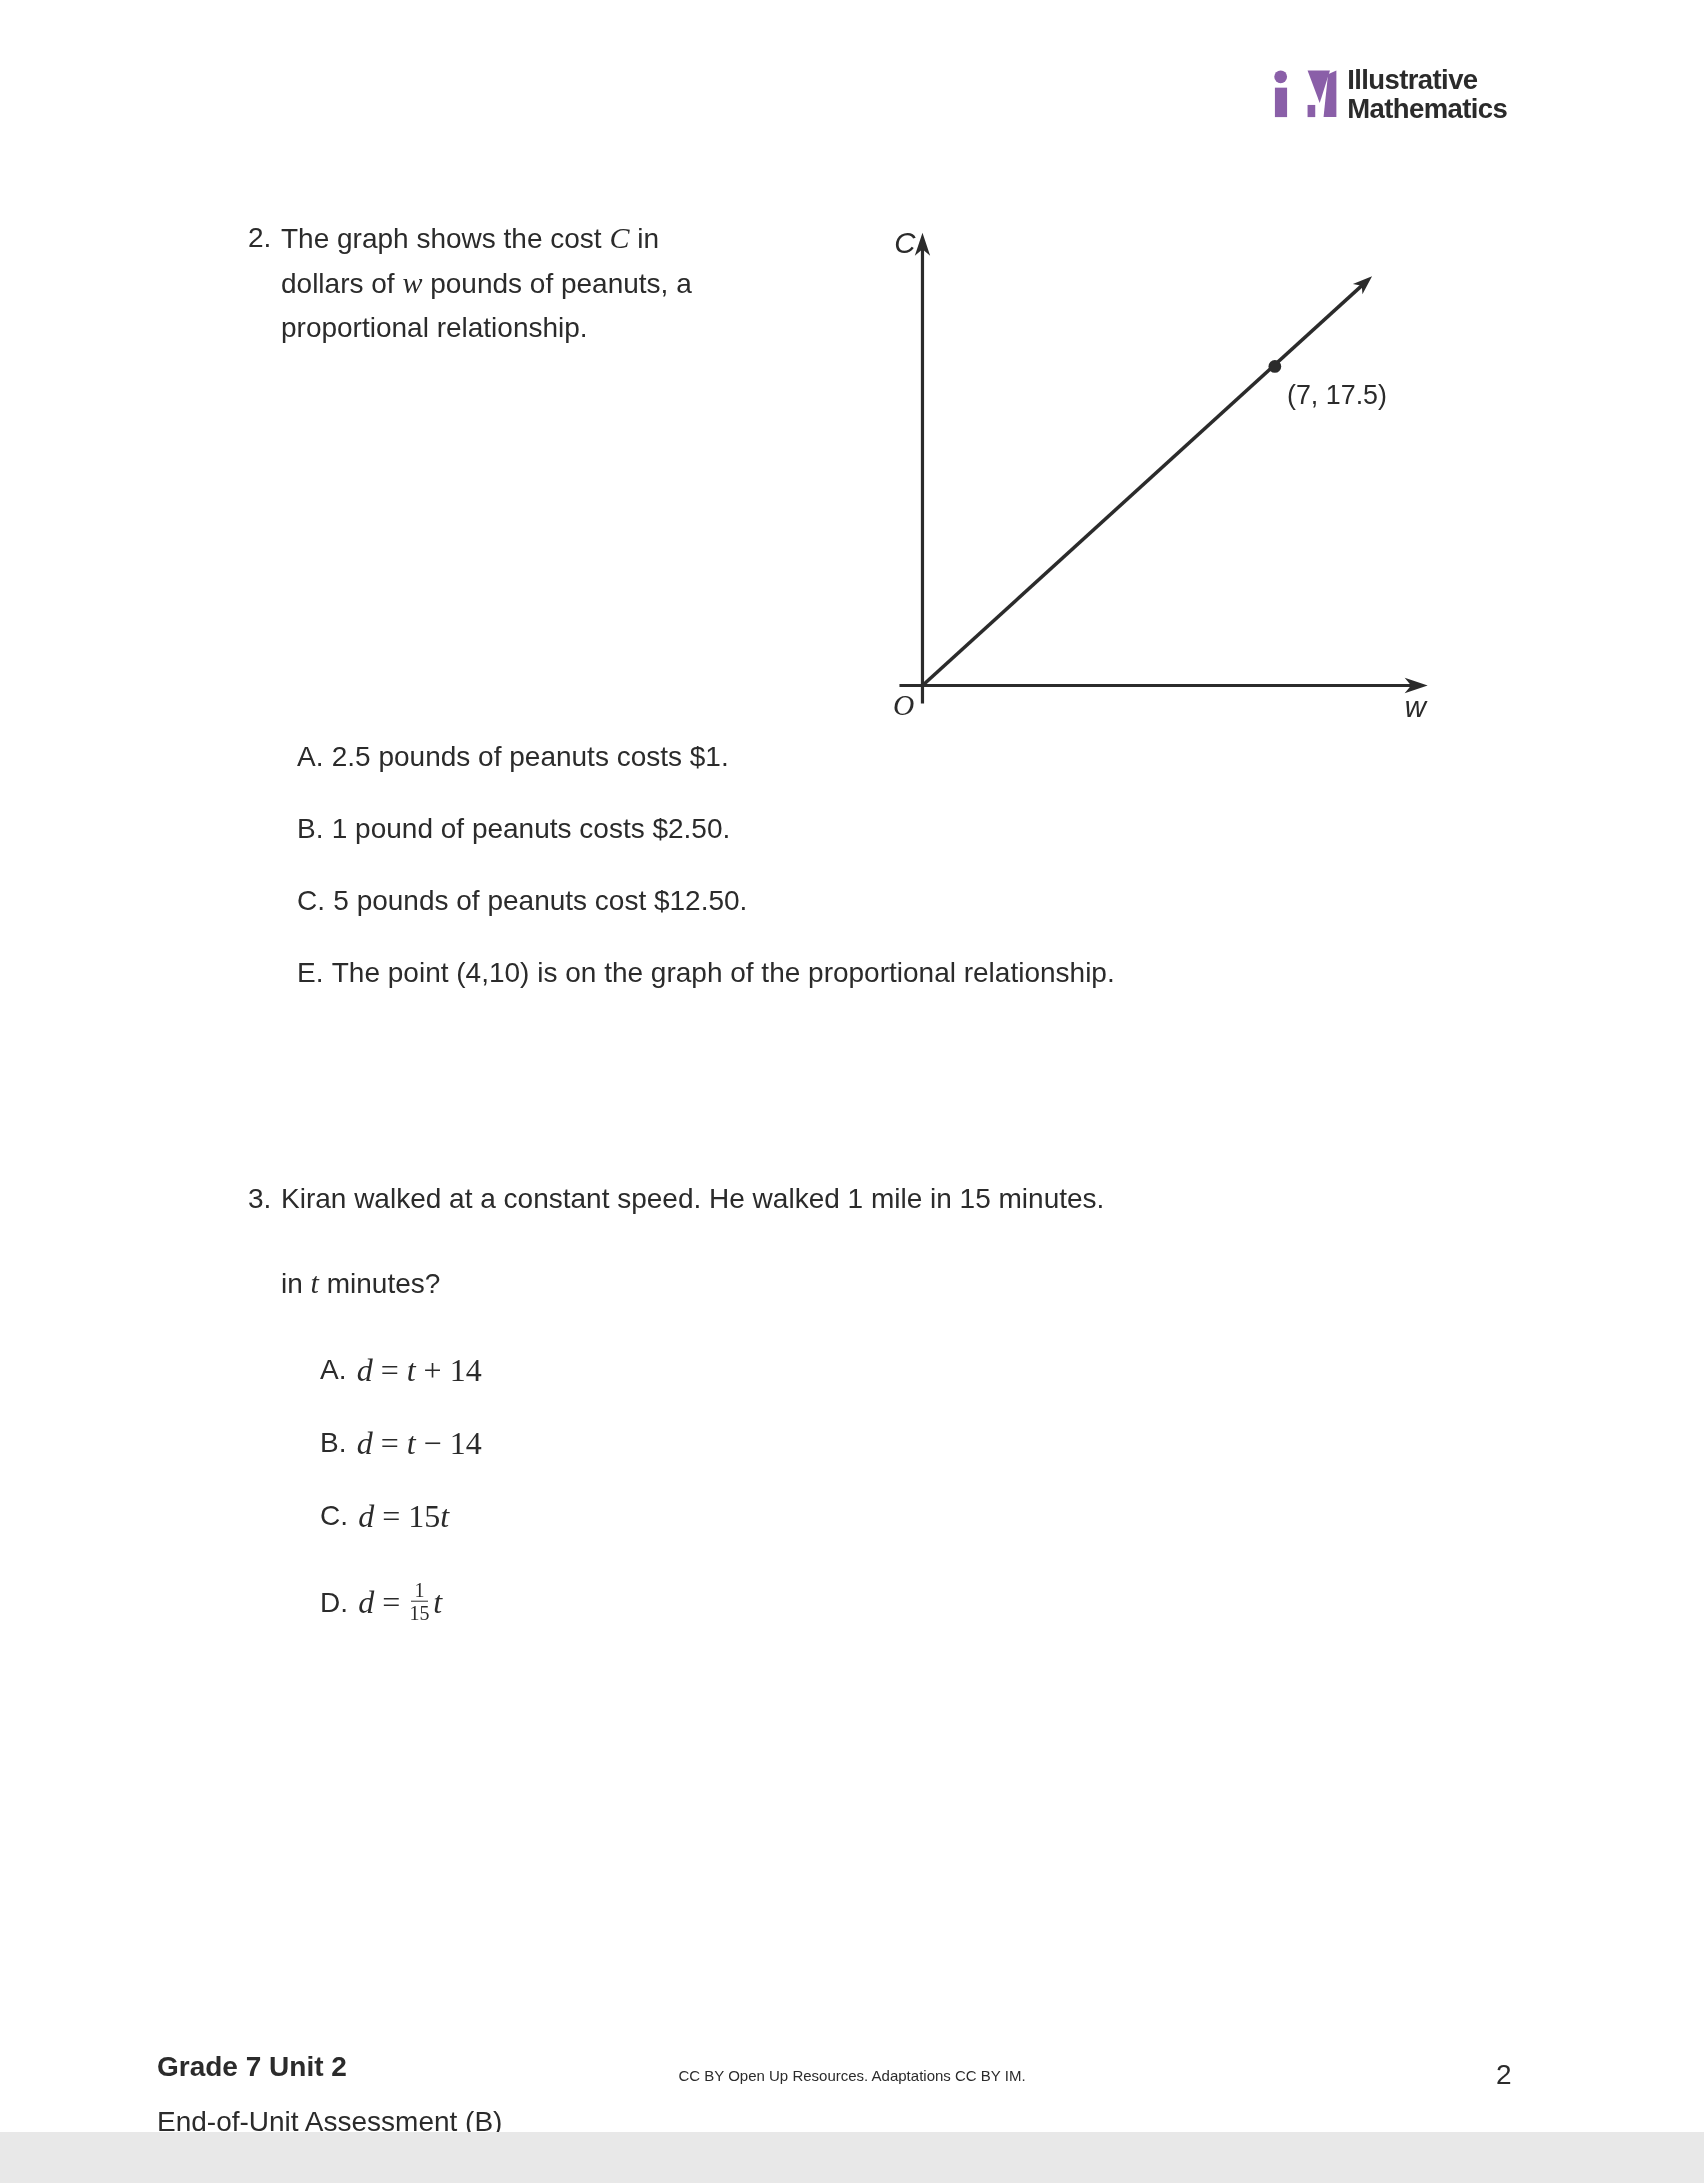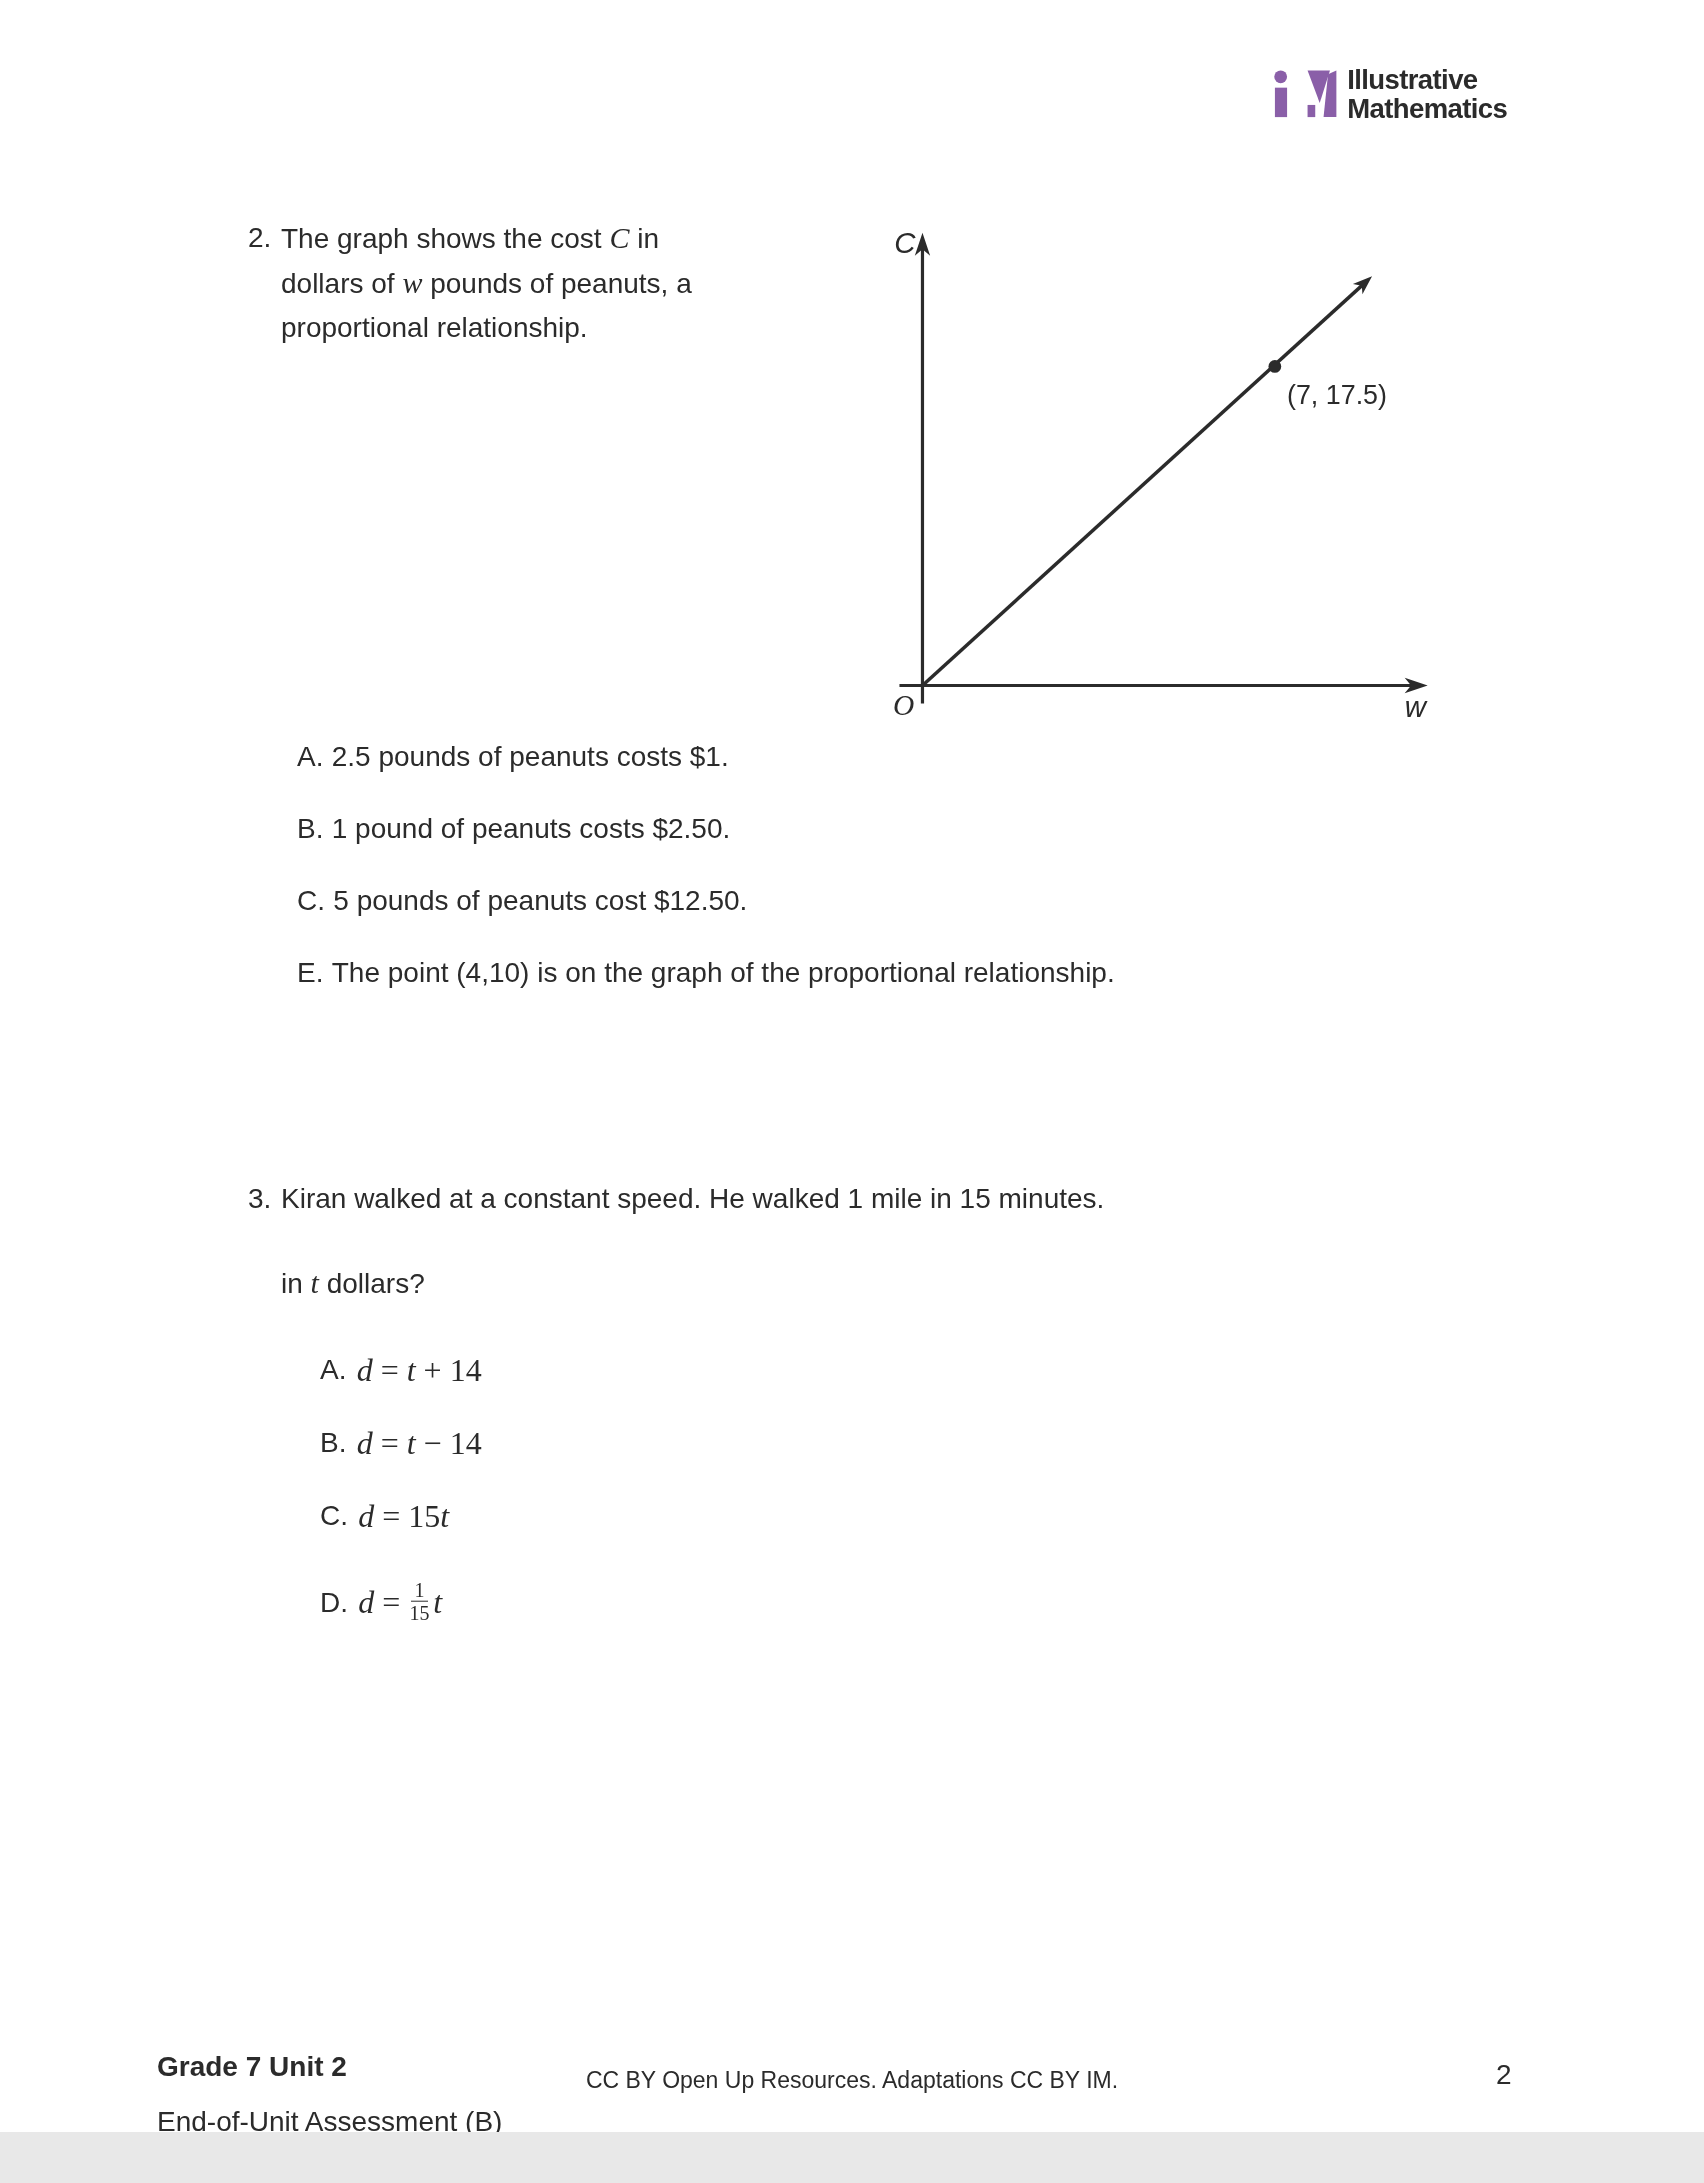--- a/index.html
+++ b/index.html
@@ -38,21 +38,21 @@
   .math { font-family:"Liberation Serif","DejaVu Serif",serif; font-size:32px; display:flex; align-items:center; }
   .math i { font-style:italic; }
   .math .up { font-style:normal; white-space:pre; }
   .frac { display:inline-flex; flex-direction:column; align-items:center; font-size:20px; line-height:21px; margin:0 3.8px 0 1.3px; transform:translateY(-1.3px); }
   .frac .num { border-bottom:1.9px solid #2b2b2b; padding:0 3.2px 0.6px 3.2px; }
   .frac .den { padding-top:1.3px; }
   
   .f-left { position:absolute; left:157px; top:2051px; font-size:28px; line-height:32px; }
   .f-left .bold { font-weight:700; }
   .f-left .line2 { margin-top:23px; }
-  .f-center { position:absolute; left:0; top:2067px; width:1704px; text-align:center; font-size:23px; }
+  .f-center { position:absolute; left:0; top:2067px; width:1704px; text-align:center; font-size:15px; }
   .f-page { position:absolute; left:1496px; top:2059px; font-size:28px; }
 </style>
 </head>
 <body>
 
 <div class="page">
 
   <header class="logo">
     <svg class="logo-mark" viewBox="0 0 100 82" aria-hidden="true">
       <circle cx="12" cy="18" r="10" fill="#8a5fa8"></circle>
@@ -103,21 +103,21 @@
     <div class="choice"><span class="c-label">C.</span><span>5 pounds of peanuts cost $12.50.</span></div>
     <div class="choice"><span class="c-label">E.</span><span>The point (4,10) is on the graph of the proportional relationship.</span></div>
   </section>
 
   <section class="q-block q3">
     <div class="q-row">
       <span class="q-num">3.</span>
       <div class="q-text">Kiran walked at a constant speed. He walked 1 mile in 15 minutes.</div>
     </div>
     <div class="q3-para2">
-      <div><span>in </span><span class="mvar">t</span><span> dollars?</span></div>
+      <div><span>in </span><span class="mvar">t</span><span> minutes?</span></div>
     </div>
     <div class="eq-list">
       <div class="eq-row">
         <span class="eq-label">A.</span>
         <span class="math">
             <i>d</i>
             <span class="up"> = </span>
             <i>t</i>
             <span class="up"> + 14</span>
           </span>

